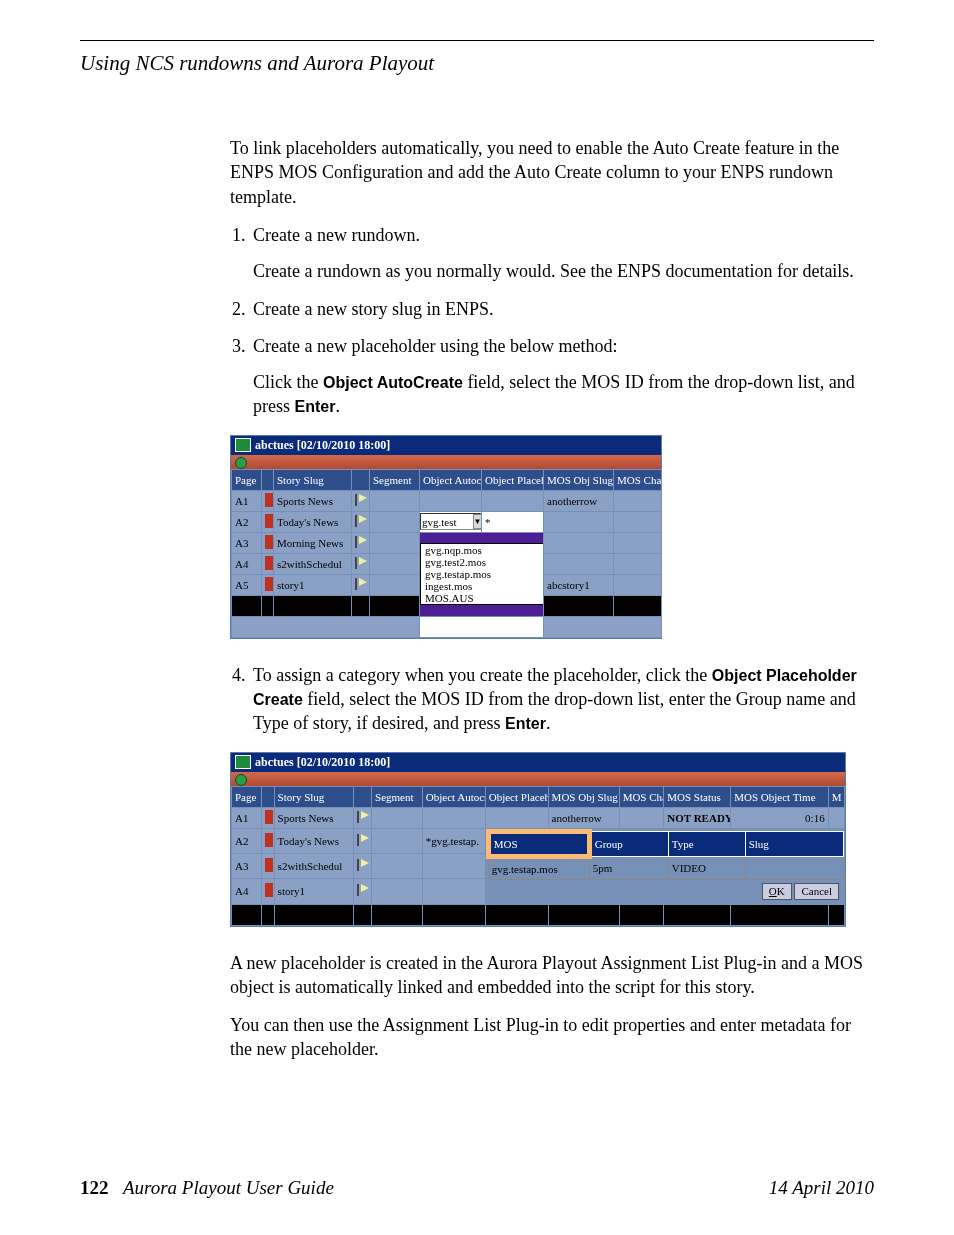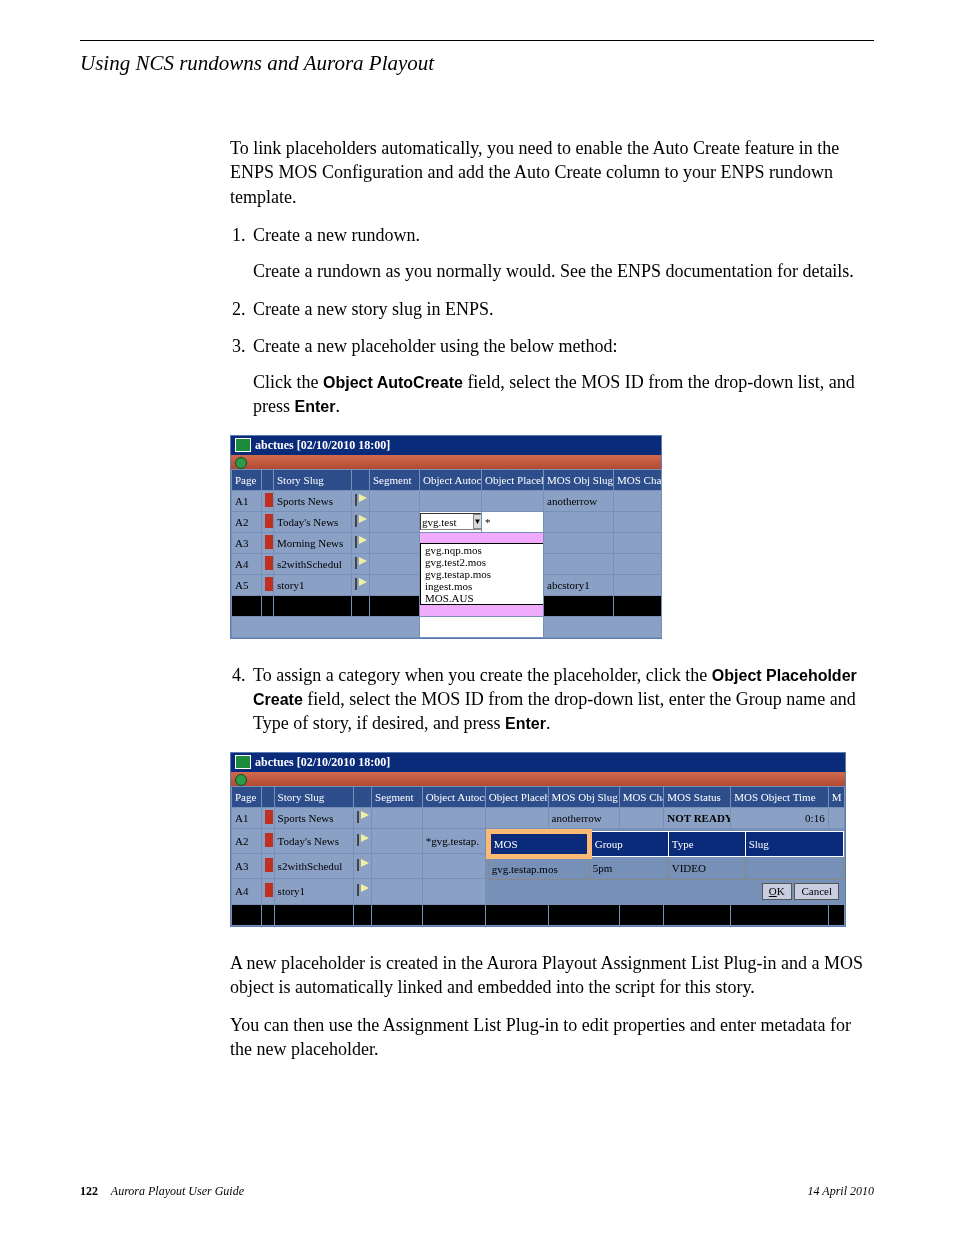--- a/index.html
+++ b/index.html
@@ -150,21 +150,21 @@
   .popup-header td { background: #0a2a7a !important; color: #fff !important; font-size: 11px; }
   .popup-body td { background: #7790b8 !important; color: #000; }
 
   .footer {
     position: absolute;
     bottom: 36px;
     left: 80px;
     right: 80px;
     display: flex;
     justify-content: space-between;
-    font-size: 12px;
+    font-size: 19px;
     font-style: italic;
   }
   .footer .pnum { font-weight: bold; font-style: normal; margin-right: 10px; }
   .btn-small {
     background: #c8cde0;
     border: 1px solid #555;
     color: #000;
     font-size: 11px;
     padding: 0 6px;
     display: inline-block;
@@ -257,21 +257,21 @@
         <td style="background:#fff;color:#000">*</td>
               <td></td>
               <td></td>
       </tr>
       <tr>
         <td>A3</td>
               <td><span class="row-red"></span></td>
         <td>Morning News</td>
               <td><span class="flag-icon"></span></td>
         <td></td>
-              <td colspan="2" rowspan="4" style="padding:8px;position:relative;background:#f0abfc">
+              <td colspan="2" rowspan="4" style="padding:8px;position:relative;background:#4c1d95">
           <div class="dd-list" style="position:absolute;left:0;top:10px;width:124px">
             <div>gvg.nqp.mos</div>
             <div>gvg.test2.mos</div>
             <div>gvg.testap.mos</div>
             <div>ingest.mos</div>
             <div>MOS.AUS</div>
           </div>
         </td>
               <td></td>
               <td></td>

